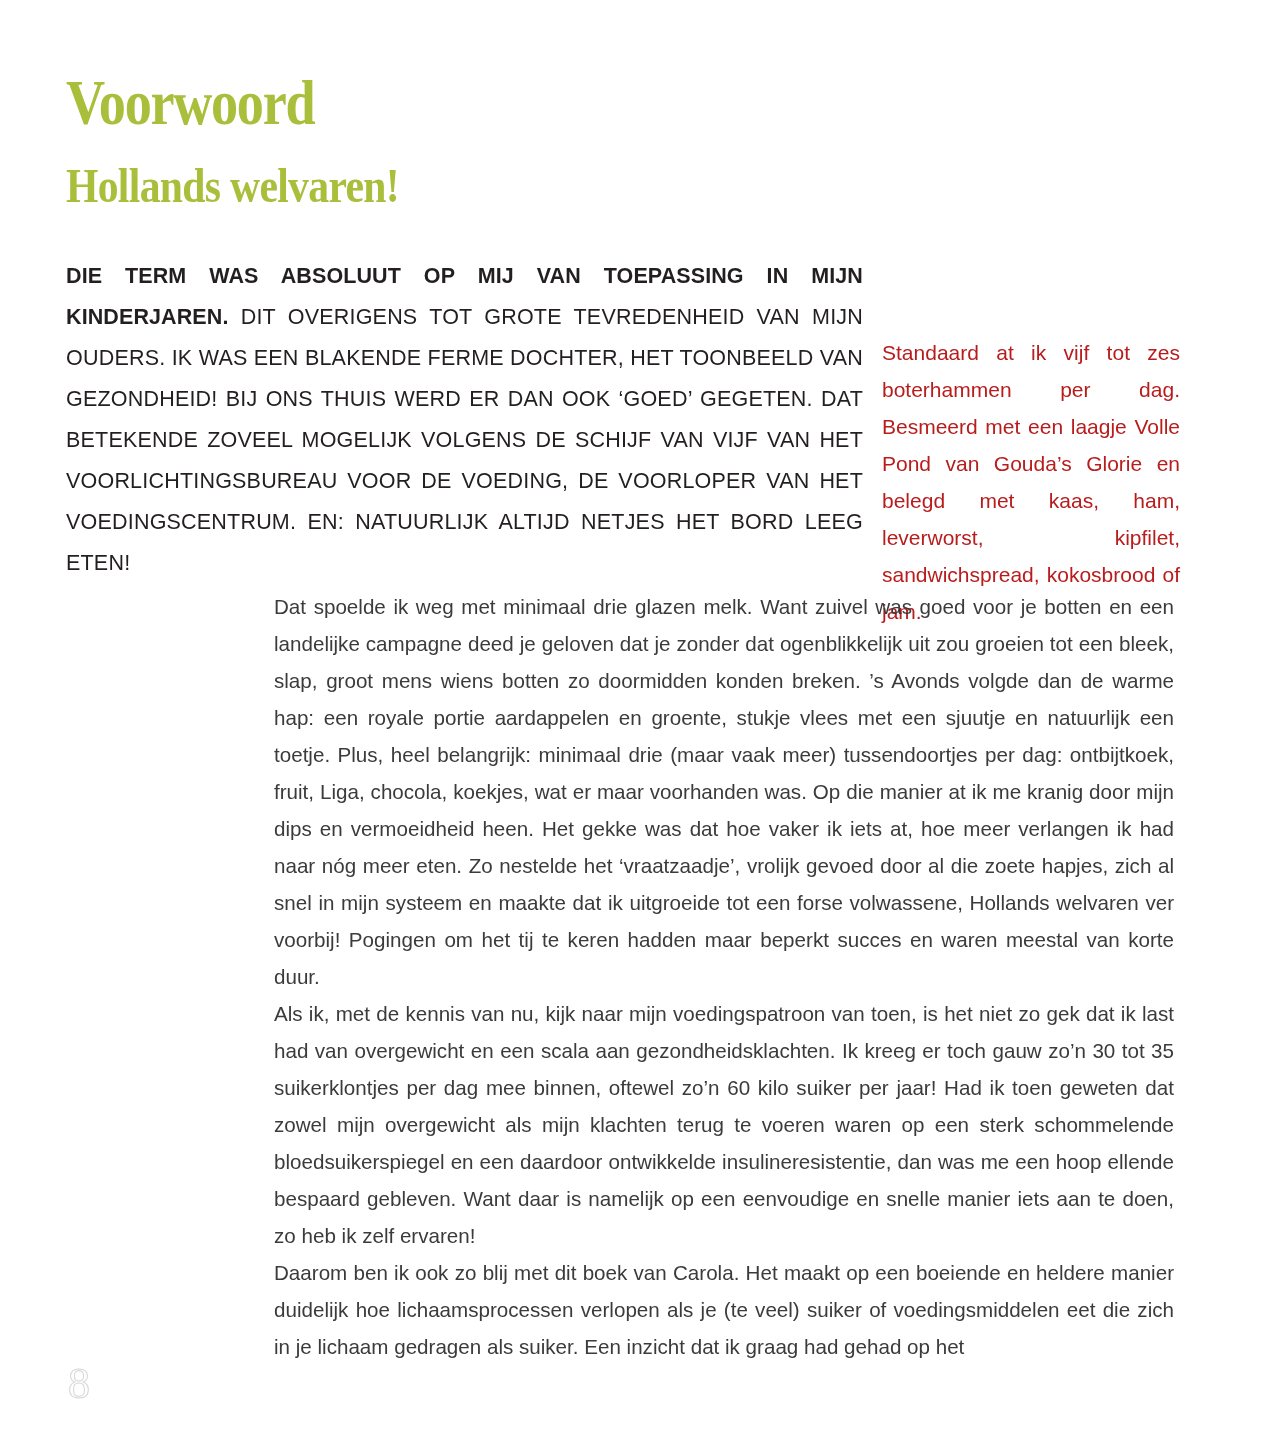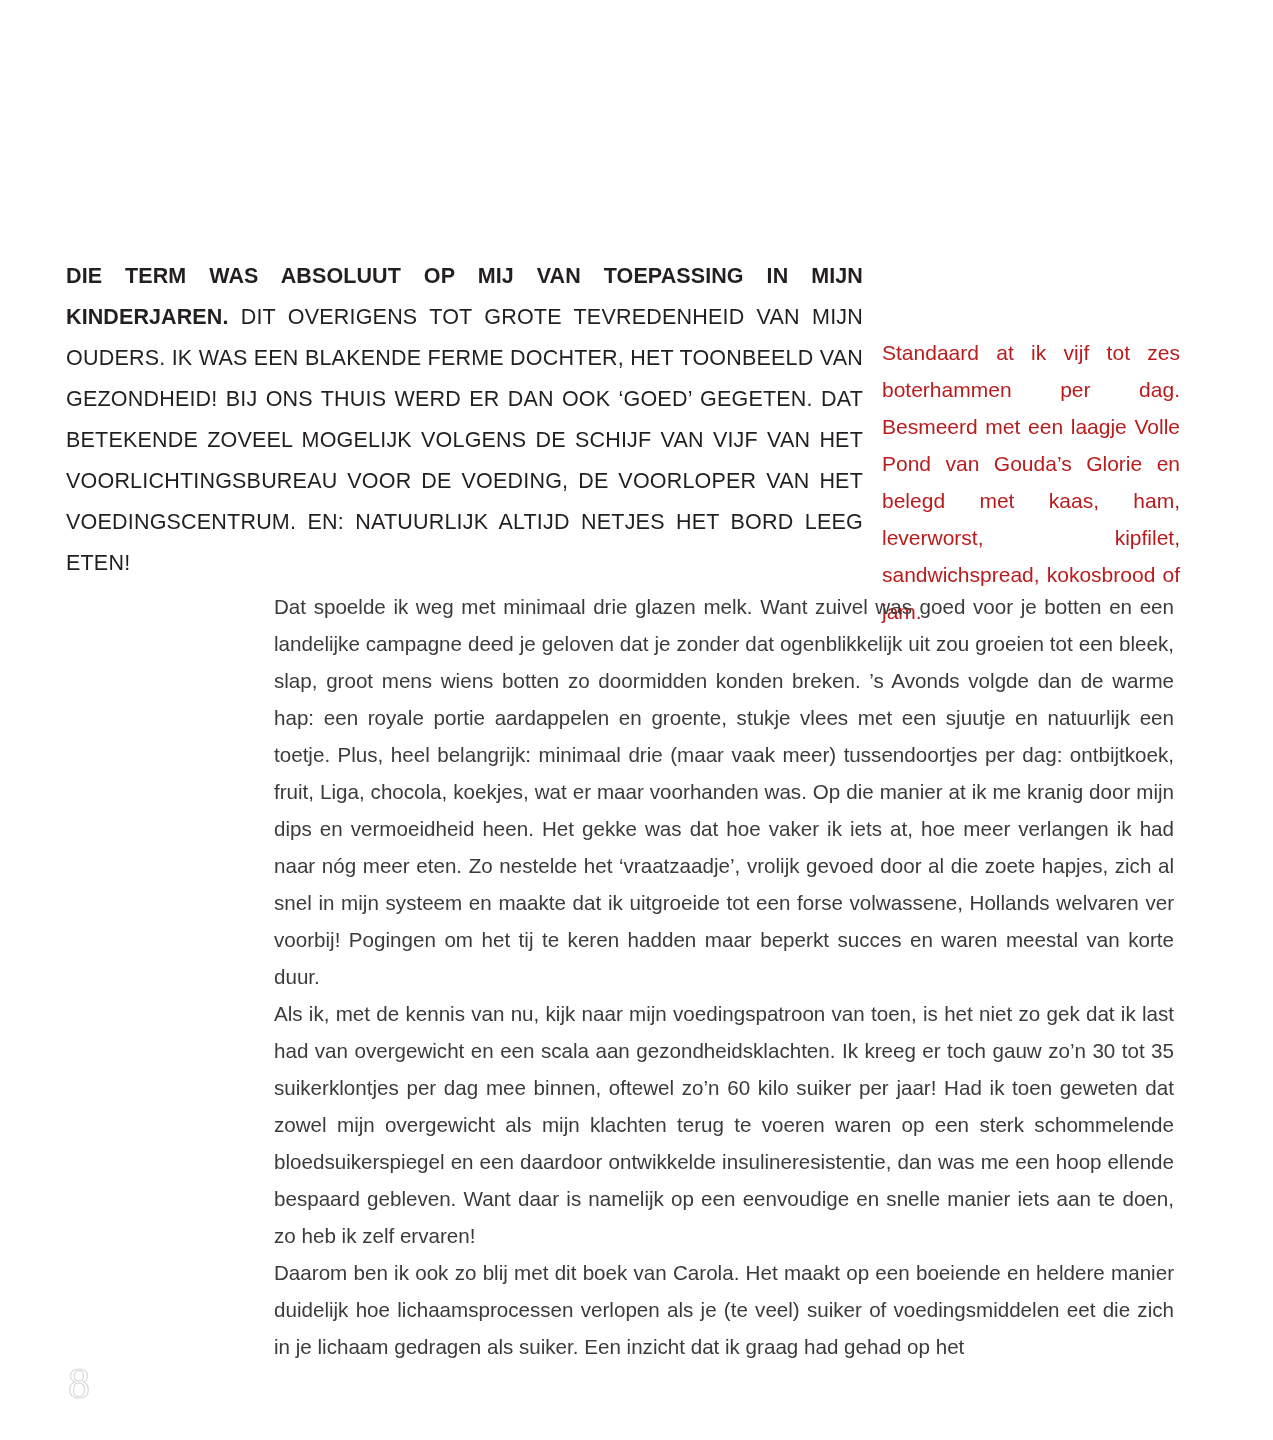--- a/index.html
+++ b/index.html
@@ -123,20 +123,24 @@
     text-shadow: 0 0 0 #d7d7d7;
     letter-spacing: 0;
     user-select: none;
   }
 </style>
 </head>
 <body>
 
 <div class="page">
 
+  <div class="title-block">
+    <h1 class="doc-title">Voorwoord</h1>
+    <h2 class="doc-subtitle">Hollands welvaren!</h2>
+  </div>
 
   <p class="intro"><span class="lead">DIE TERM WAS ABSOLUUT OP MIJ VAN TOEPASSING IN MIJN KINDERJAREN.</span><span> DIT OVERIGENS TOT GROTE TEVREDENHEID VAN MIJN OUDERS. IK WAS EEN BLAKENDE FERME DOCHTER, HET TOONBEELD VAN GEZONDHEID! BIJ ONS THUIS WERD ER DAN OOK ‘GOED’ GEGETEN. DAT BETEKENDE ZOVEEL MOGELIJK VOLGENS DE SCHIJF VAN VIJF VAN HET VOORLICHTINGSBUREAU VOOR DE VOEDING, DE VOORLOPER VAN HET VOEDINGSCENTRUM. EN: NATUURLIJK ALTIJD NETJES HET BORD LEEG ETEN!</span></p>
 
   <p class="side-col">Standaard at ik vijf tot zes boterhammen per dag. Besmeerd met een laagje Volle Pond van Gouda’s Glorie en belegd met kaas, ham, leverworst, kipfilet, sandwichspread, kokosbrood of jam.</p>
 
   <div class="body-col">
     <p>Dat spoelde ik weg met minimaal drie glazen melk. Want zuivel was goed voor je botten en een landelijke campagne deed je geloven dat je zonder dat ogenblikkelijk uit zou groeien tot een bleek, slap, groot mens wiens botten zo doormidden konden breken. ’s Avonds volgde dan de warme hap: een royale portie aardappelen en groente, stukje vlees met een sjuutje en natuurlijk een toetje. Plus, heel belangrijk: minimaal drie (maar vaak meer) tussendoortjes per dag: ontbijtkoek, fruit, Liga, chocola, koekjes, wat er maar voorhanden was. Op die manier at ik me kranig door mijn dips en vermoeidheid heen. Het gekke was dat hoe vaker ik iets at, hoe meer verlangen ik had naar nóg meer eten. Zo nestelde het ‘vraatzaadje’, vrolijk gevoed door al die zoete hapjes, zich al snel in mijn systeem en maakte dat ik uitgroeide tot een forse volwassene, Hollands welvaren ver voorbij! Pogingen om het tij te keren hadden maar beperkt succes en waren meestal van korte duur.</p>
     <p>Als ik, met de kennis van nu, kijk naar mijn voedingspatroon van toen, is het niet zo gek dat ik last had van overgewicht en een scala aan gezondheidsklachten. Ik kreeg er toch gauw zo’n 30 tot 35 suikerklontjes per dag mee binnen, oftewel zo’n 60 kilo suiker per jaar! Had ik toen geweten dat zowel mijn overgewicht als mijn klachten terug te voeren waren op een sterk schommelende bloedsuikerspiegel en een daardoor ontwikkelde insulineresistentie, dan was me een hoop ellende bespaard gebleven. Want daar is namelijk op een eenvoudige en snelle manier iets aan te doen, zo heb ik zelf ervaren!</p>
     <p>Daarom ben ik ook zo blij met dit boek van Carola. Het maakt op een boeiende en heldere manier duidelijk hoe lichaamsprocessen verlopen als je (te veel) suiker of voedingsmiddelen eet die zich in je lichaam gedragen als suiker. Een inzicht dat ik graag had gehad op het</p>
   </div>

